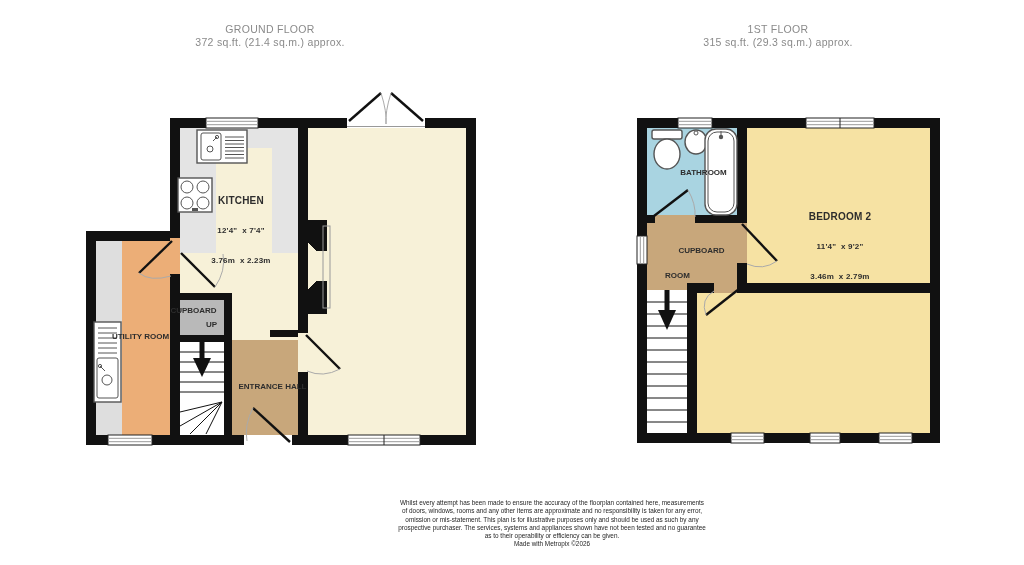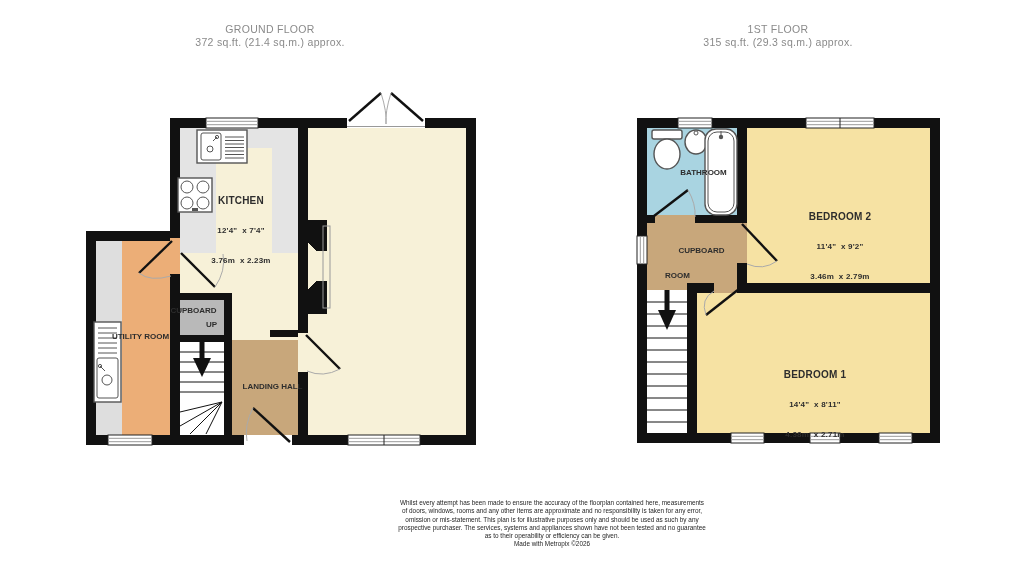--- a/index.html
+++ b/index.html
@@ -303,38 +303,33 @@
     <div>12'4"  x 7'4"</div>
     <div>3.76m  x 2.23m</div>
   </div>
 
 
   <div class="small-label" style="left:131px;top:332px">UTILITY ROOM</div>
 
   <div class="small-label" style="left:184px;top:306px">CUPBOARD</div>
   <div class="small-label" style="left:202px;top:320px">UP</div>
 
-  <div class="small-label" style="left:263px;top:382px">LANDING HALL</div>
+  <div class="small-label" style="left:263px;top:382px">ENTRANCE HALL</div>
 
   <div class="small-label" style="left:694px;top:168px">BATHROOM</div>
 
   <div class="small-label" style="left:692px;top:246px">CUPBOARD</div>
   <div class="small-label" style="left:668px;top:271px">ROOM</div>
 
   <div class="room-label" style="left:840px;top:192px">
     <div class="nm">BEDROOM 2</div>
     <div>11'4"  x 9'2"</div>
     <div>3.46m  x 2.79m</div>
   </div>
 
-  <div class="room-label" style="left:815px;top:350px">
-    <div class="nm">BEDROOM 1</div>
-    <div>14'4"  x 8'11"</div>
-    <div>4.38m  x 2.71m</div>
-  </div>
 
   <div class="footer">
     <div class="disc-line">Whilst every attempt has been made to ensure the accuracy of the floorplan contained here, measurements</div>
     <div class="disc-line">of doors, windows, rooms and any other items are approximate and no responsibility is taken for any error,</div>
     <div class="disc-line">omission or mis-statement. This plan is for illustrative purposes only and should be used as such by any</div>
     <div class="disc-line">prospective purchaser. The services, systems and appliances shown have not been tested and no guarantee</div>
     <div class="disc-line">as to their operability or efficiency can be given.</div>
     <div class="disc-line">Made with Metropix ©2026</div>
   </div>
 

